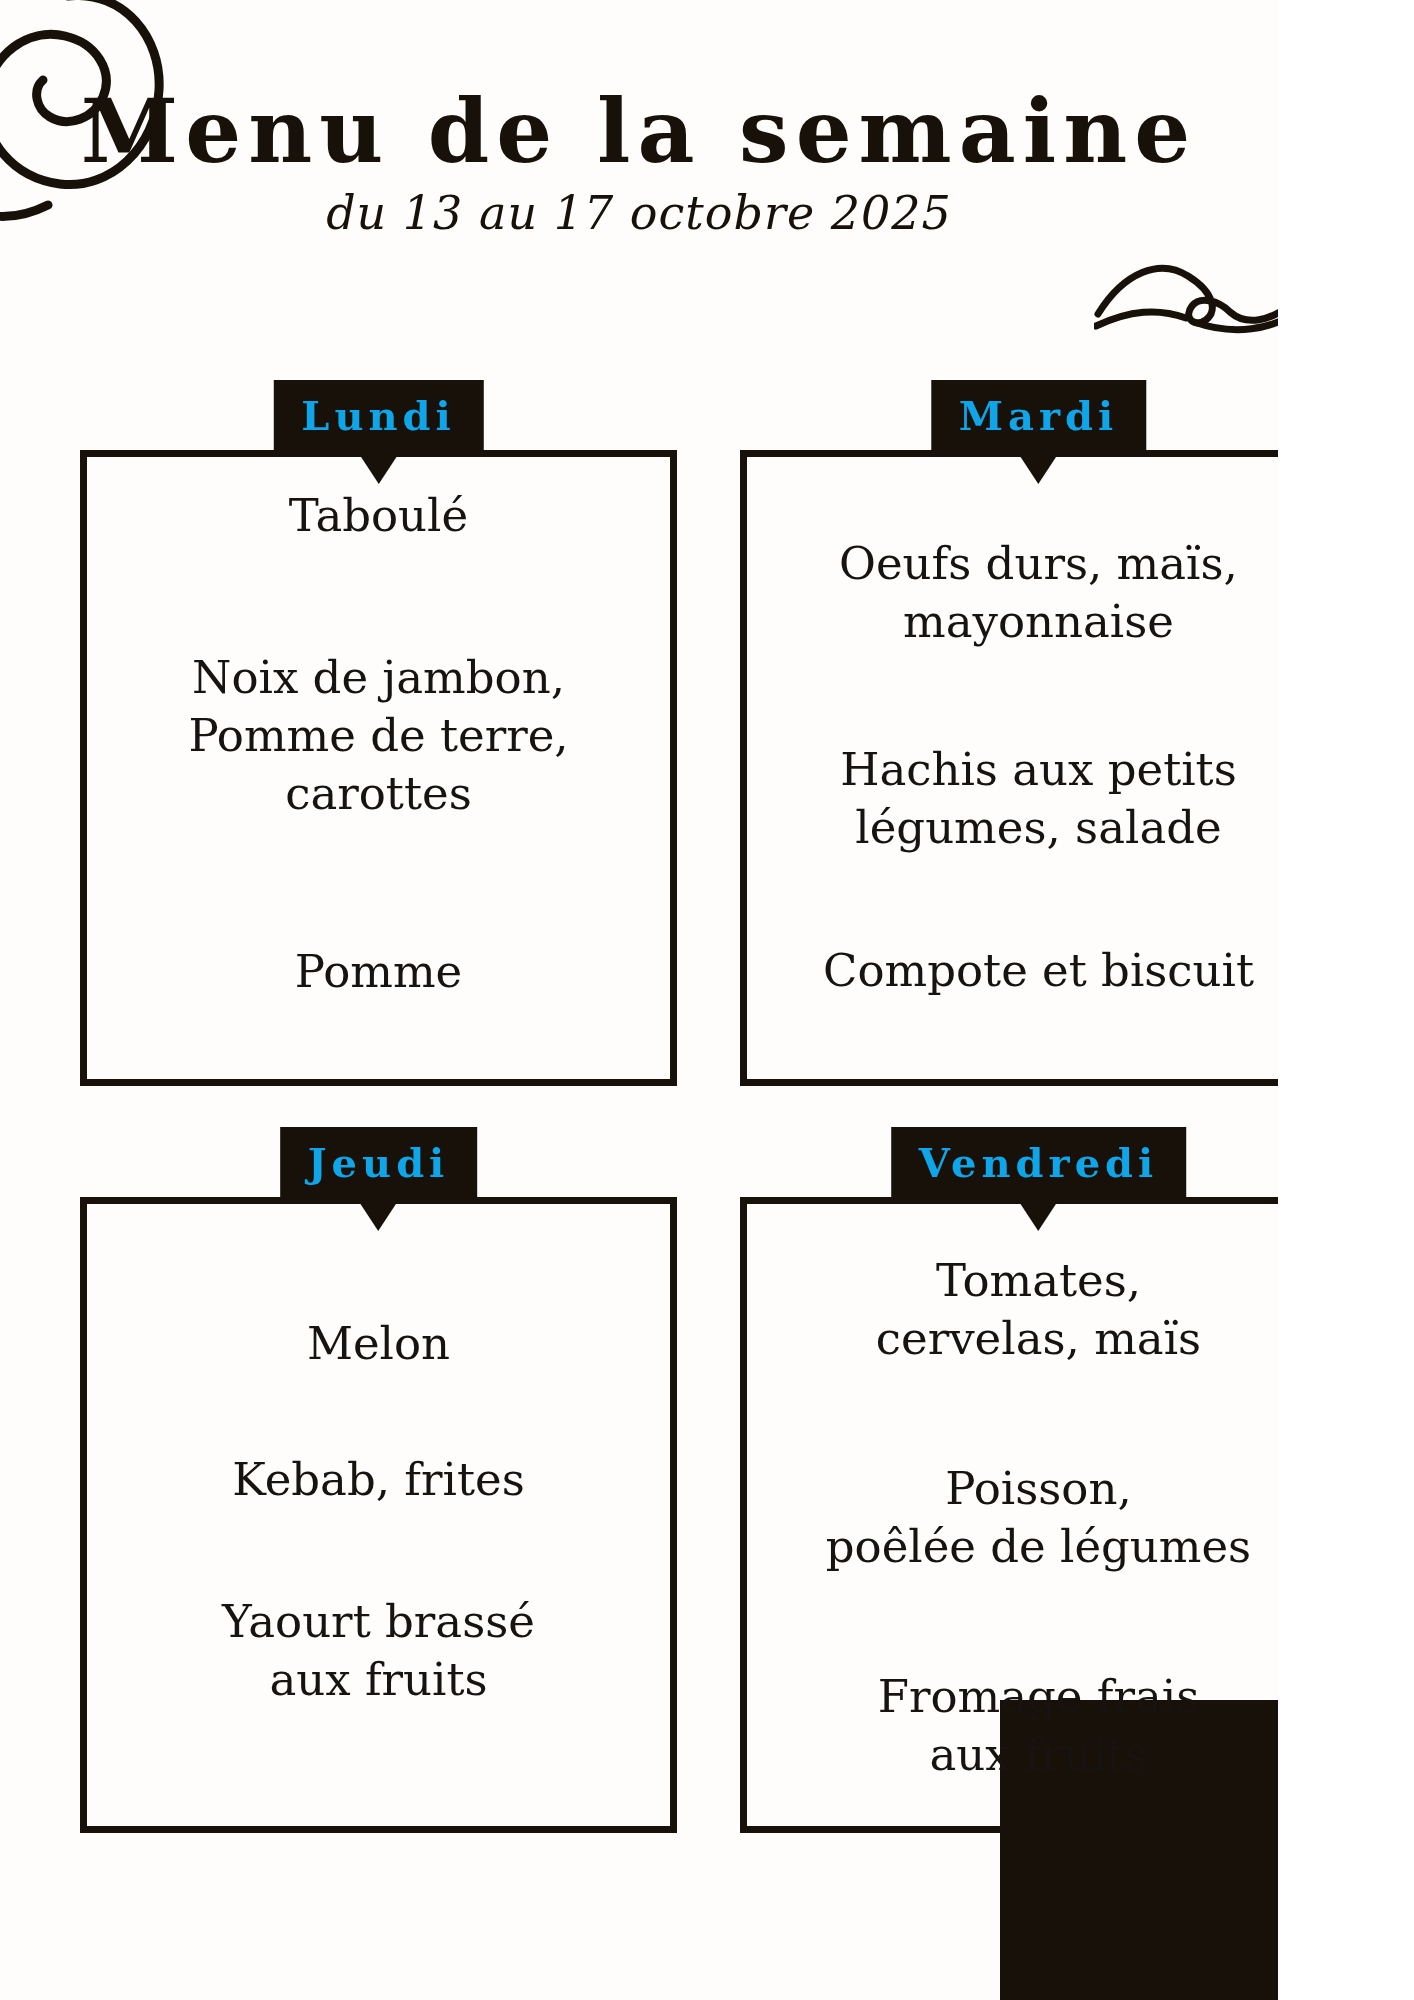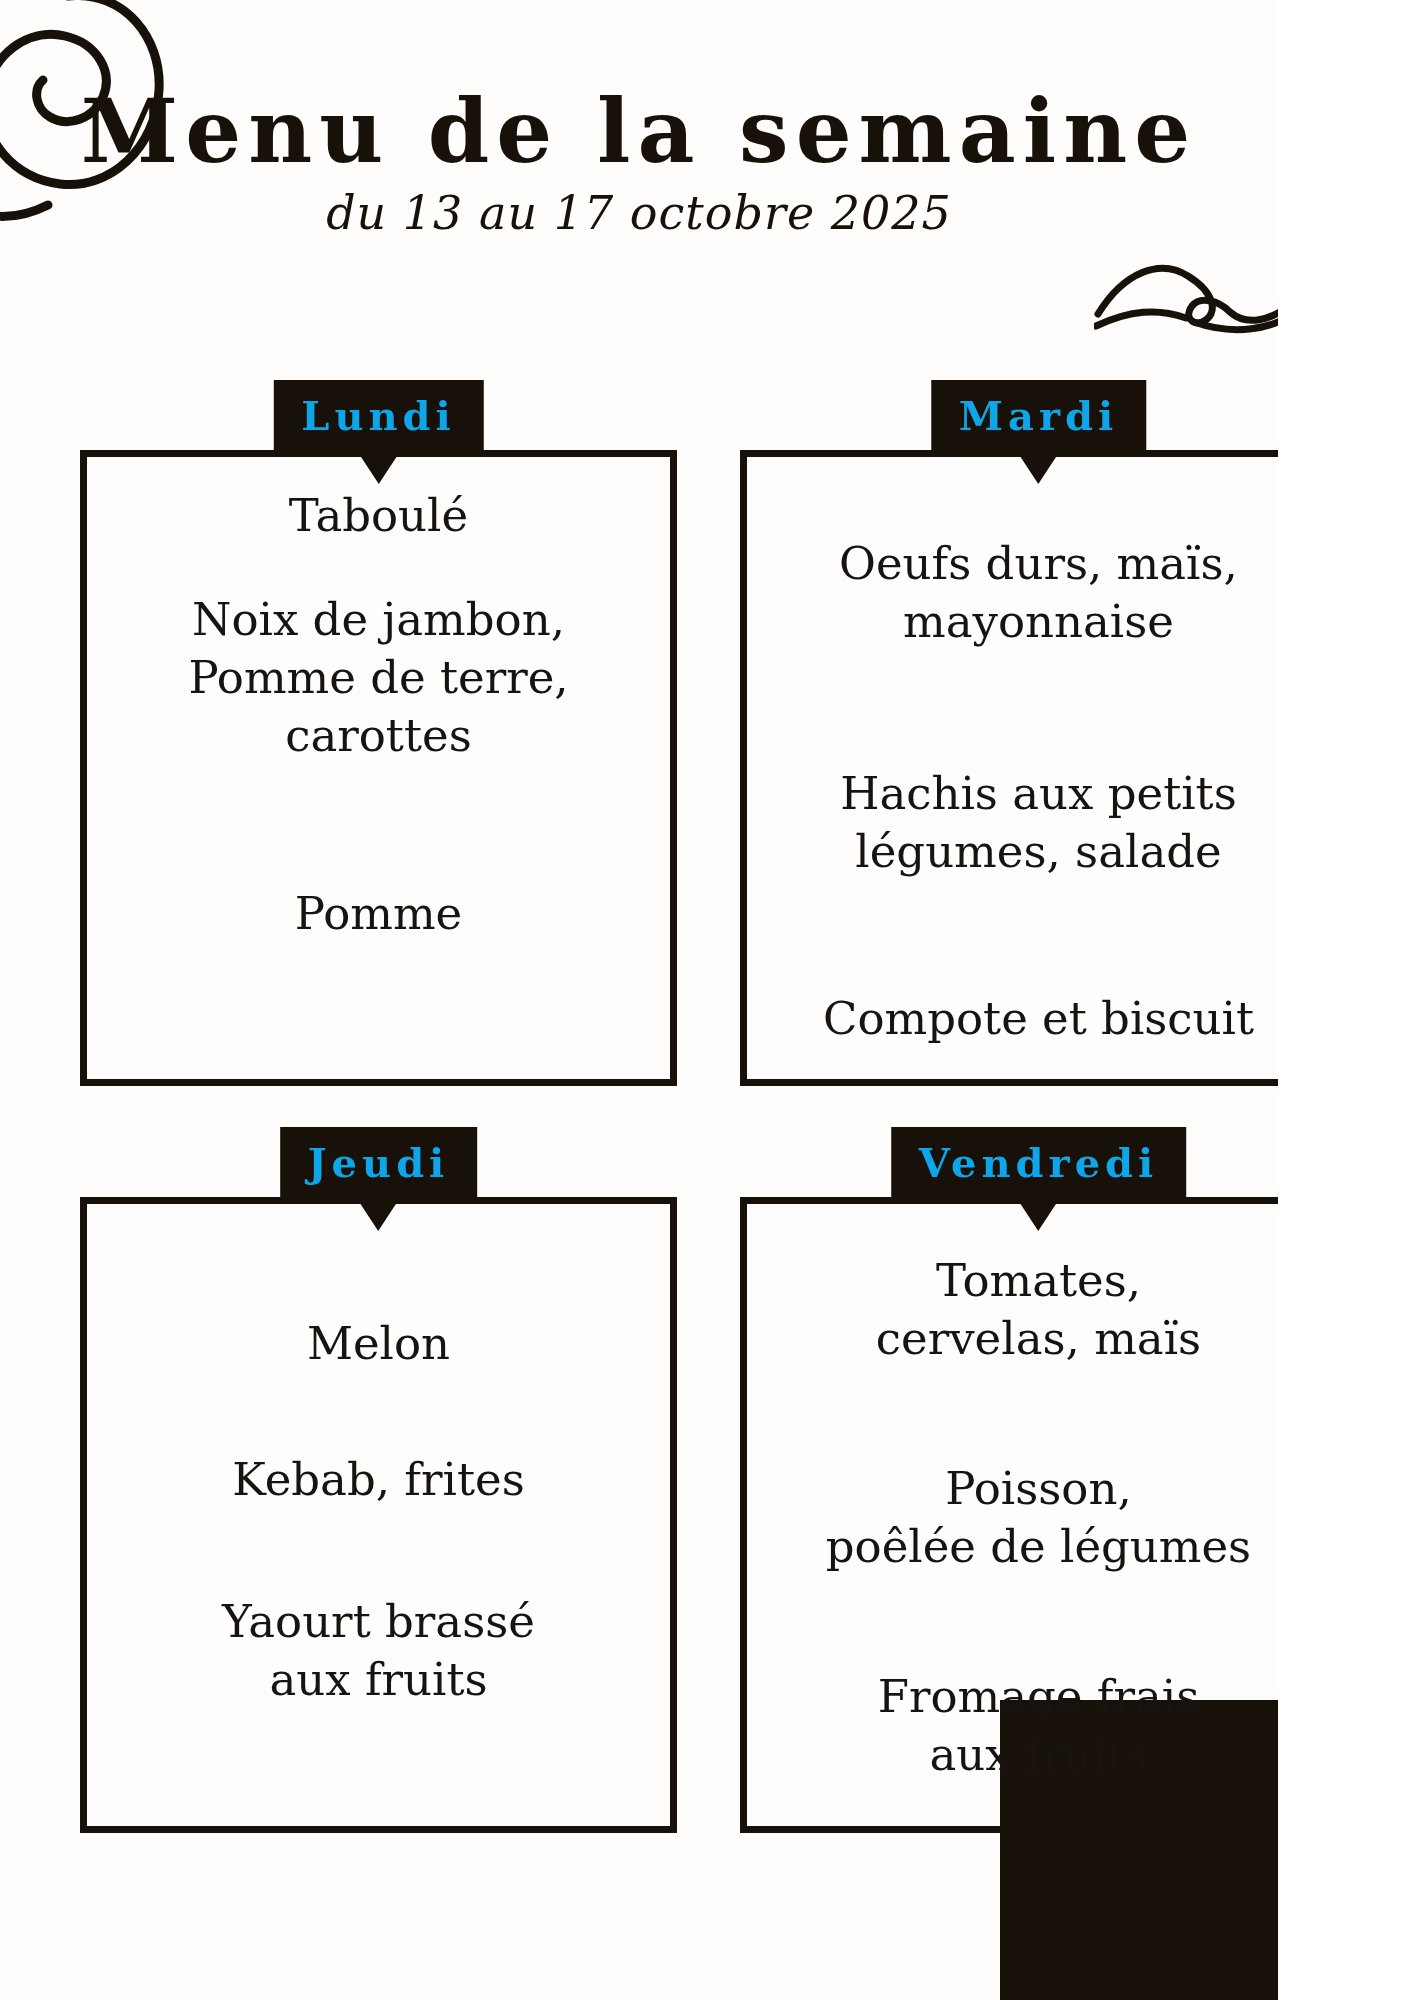--- a/index.html
+++ b/index.html
@@ -73,23 +73,23 @@
     padding-left:6px;padding-right:6px;
   }
   .course{margin:0;}
   .line{
     display:block;
     font-size:45px;line-height:58px;
     color:#171310;
   }
   
   .card-lundi    .card-content{padding-top:30px;}
-  .card-lundi    .course-1{margin-top:46px;text-align:center;}
+  .card-lundi    .course-1{margin-top:104px;text-align:center;}
   .card-lundi    .course-2{margin-top:120px;}
-  .card-mardi    .card-content{padding-top:78px;gap:24px;}
+  .card-mardi    .card-content{padding-top:78px;}
   .card-mardi    .course-1{margin-top:90px;}
   .card-mardi    .course-2{margin-top:85px;}
   .card-jeudi    .card-content{padding-top:111px;}
   .card-jeudi    .course-1{margin-top:78px;}
   .card-jeudi    .course-2{margin-top:84px;}
   .card-vendredi .card-content{padding-top:48px;}
   .card-vendredi .course-1{margin-top:92px;}
   .card-vendredi .course-2{margin-top:92px;}
 
   .watermark{

